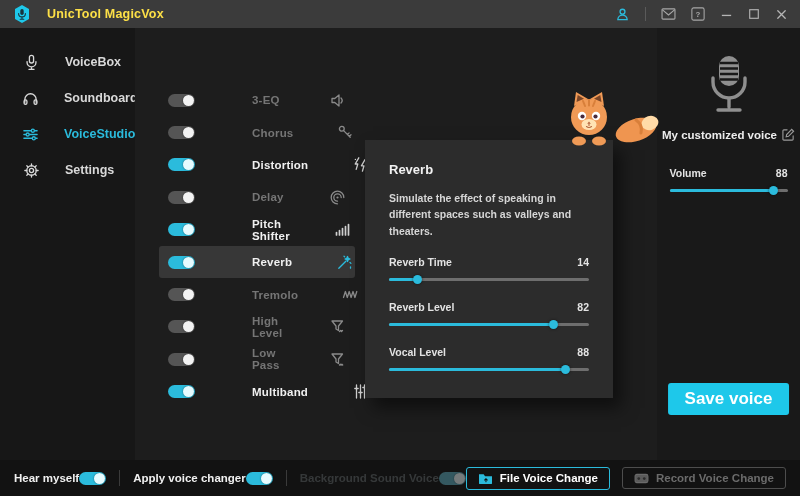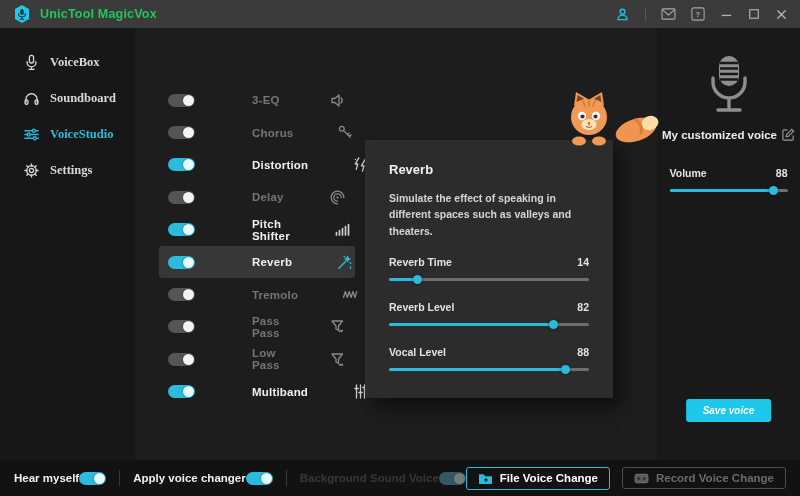--- a/index.html
+++ b/index.html
@@ -3,29 +3,29 @@
 <meta charset="utf-8">
 <style>
   * { margin:0; padding:0; box-sizing:border-box; }
   html,body { width:800px; height:496px; overflow:hidden; background:#000; }
   body { font-family:"Liberation Sans", sans-serif; -webkit-font-smoothing:antialiased; }
   .app { width:800px; height:496px; display:flex; flex-direction:column; background:#1d1d1d; }
 
   
   .titlebar { height:28px; background:#3b3b3b; display:flex; align-items:center; padding:0 12px; flex:0 0 auto; }
   .logo { width:20px; height:20px; display:flex; align-items:center; justify-content:center; }
-  .app-title { color:#22c55e; font-size:12.5px; font-weight:bold; margin-left:8px; letter-spacing:.2px; }
+  .app-title { color:#fde047; font-size:12.5px; font-weight:bold; margin-left:15px; letter-spacing:.2px; }
   .win-controls { margin-left:auto; display:flex; align-items:center; gap:15px; }
   .win-btn { display:flex; align-items:center; justify-content:center; cursor:default; }
   .tb-divider { width:1px; height:14px; background:#5a5a5a; }
 
   
   .app-body { flex:1; display:flex; min-height:0; }
   .sidebar { width:135px; background:#171717; padding-top:16px; flex:0 0 auto; }
-  .sidebar-item { display:flex; align-items:center; gap:10px; height:36px; padding-left:22px; color:#d9d9d9; font-size:12.5px; font-weight:bold; cursor:pointer;font-family:Liberation Serif, serif; }
+  .sidebar-item { display:flex; align-items:center; gap:25px; height:36px; padding-left:22px; color:#d9d9d9; font-size:12.5px; font-weight:bold; cursor:pointer; }
   .sidebar-item.active { color:var(--accent); }
   .sidebar-item .s-icon { display:flex; width:18px; justify-content:center; }
 
   .main { flex:1; position:relative; background:#1d1d1d; }
 
   
   .effects-list { position:absolute; left:24px; top:56px; width:196px; }
   .effect-row { display:flex; align-items:center; height:32.4px; padding:0 9px; border-radius:3px; cursor:pointer;gap:44px; }
   .effect-row.selected { background:#373737; }
   .effect-label { margin-left:13px; font-size:11.5px; font-weight:bold; color:#757575; letter-spacing:.2px; }
@@ -54,21 +54,21 @@
   .slider .s-knob { position:absolute; top:0; left:var(--pct,50%); width:9px; height:9px; margin-left:-4.5px; border-radius:50%; background:var(--accent); box-shadow:0 0 3px rgba(0,0,0,.6); }
 
   .cat { position:absolute; left:415px; top:62px; z-index:2; }
 
   
   .right-panel { width:143px; background:#191919; flex:0 0 auto; position:relative; display:flex; flex-direction:column; align-items:center; }
   .big-mic { margin-top:26px; }
   .voice-label-row { margin-top:8px; display:flex; align-items:center; gap:5px; color:#ececec; font-size:11.5px; font-weight:bold; white-space:nowrap; }
   .edit-icon { color:#9b9b9b; display:flex; cursor:pointer; }
   .volume-block { width:118px; margin-top:26px; }
-  .save-btn { position:absolute; bottom:38px; left:50%; transform:translateX(-50%); background:var(--save); color:#fff; font-size:10px; font-weight:bold; border:none; border-radius:3px; padding:6px 17px; cursor:pointer; white-space:nowrap; font-family:inherit;font-style:italic; }
+  .save-btn { position:absolute; bottom:45px; left:50%; transform:translateX(-50%); background:var(--save); color:#fff; font-size:17px; font-weight:bold; border:none; border-radius:3px; padding:6px 17px; cursor:pointer; white-space:nowrap; font-family:inherit; }
 
   
   .bottombar { height:36px; background:#121212; flex:0 0 auto; display:flex; align-items:center; padding:0 14px; }
   .bb-group { display:flex; }
   .bb-label { color:#f0f0f0; font-size:11.5px; font-weight:bold; white-space:nowrap; }
   .bb-group.dim .bb-label { color:#5c686b; }
   .bb-divider { width:1px; height:16px; background:#3a3a3a; margin:0 13px; }
   .bb-right { margin-left:auto; display:flex; align-items:center; gap:12px; }
   .bb-btn { display:flex; align-items:center; gap:7px; border-radius:3px; padding:4px 11px; font-size:11.5px; font-weight:bold; background:transparent; cursor:pointer; font-family:inherit; white-space:nowrap; }
   .bb-btn.primary { border:1px solid var(--accent); color:#fff;align-items:center; }
@@ -256,21 +256,21 @@
           <span class="effect-icon">
               <svg width="17" height="17" viewBox="0 0 17 17" fill="none" stroke="currentColor" stroke-width="1.3" stroke-linecap="round" stroke-linejoin="round">
                 <path d="M1.5 11.5L3.4 5.5 5.3 11.5 7.2 5.5 9.1 11.5 11 5.5 12.9 11.5 14.8 5.5"></path>
               </svg>
             </span>
         </div>
           <div class="effect-row off">
           <span class="toggle off">
               <span class="knob"></span>
             </span>
-          <span class="effect-label">Pass Pass</span>
+          <span class="effect-label">High Level</span>
           <span class="effect-icon">
               <svg width="17" height="17" viewBox="0 0 17 17" fill="none" stroke="currentColor" stroke-width="1.3" stroke-linecap="round" stroke-linejoin="round">
                 <path d="M3 3h10.5L9.5 8v4.5L7 11V8z"></path>
                 <path d="M10.5 13.5l1-1 1 1 1-1"></path>
               </svg>
             </span>
         </div>
           <div class="effect-row off">
           <span class="toggle off">
               <span class="knob"></span>

